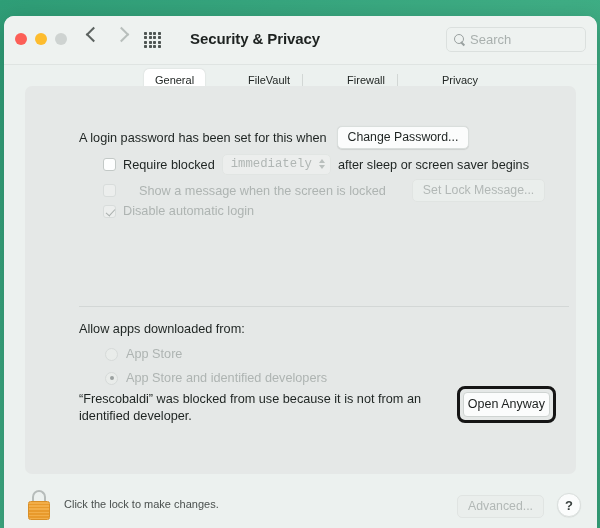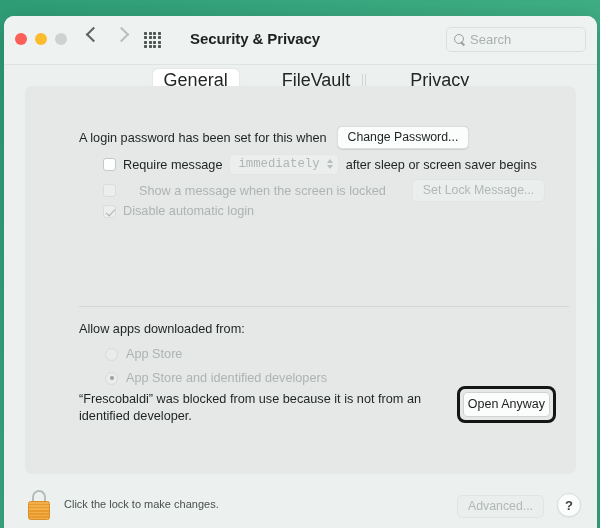--- a/index.html
+++ b/index.html
@@ -153,21 +153,21 @@
     display: flex;
     justify-content: center;
     align-items: center;
   }
   .tabs {
     display: flex;
     align-items: center;
     height: 22px;
   }
   .tab {
-    font-size: 18px;
+    font-size: 11px;
     color: #222725;
     padding: 3px 11px;
     border-radius: 5px;
     line-height: 16px;
     white-space: nowrap;
     cursor: default;
     margin-left: 32px;
   }
   .tab.selected {
     background: #ffffff;
@@ -455,35 +455,36 @@
       <span class="search-glass"></span>
       <input id="search-input" type="text" placeholder="Search" style="">
     </div>
   </div>
 
   <div id="tabbar">
     <div class="tabs">
       <span class="tab selected">General</span>
       <span class="tab">FileVault</span>
       <span class="tab-sep"></span>
+      <span class="tab">Firewall</span>
       <span class="tab-sep"></span>
       <span class="tab">Privacy</span>
     </div>
   </div>
 
   <div id="panel">
 
     <div class="row" id="row-loginpw">
       <span class="lbl">A login password has been set for this when</span>
       <button class="btn">Change Password...</button>
     </div>
 
     <div class="row" id="row-require">
       <span class="cb"></span>
-      <span class="lbl">Require message</span>
+      <span class="lbl">Require blocked</span>
       <span class="popup">
         <span class="ptext">immediately</span>
         <span class="parrows">
           <span class="up"></span>
             <span class="down"></span>
         </span>
       </span>
       <span class="lbl">after sleep or screen saver begins</span>
     </div>
 

